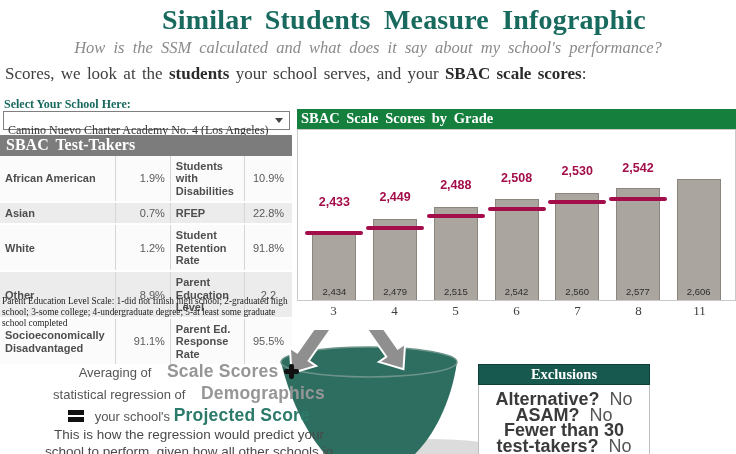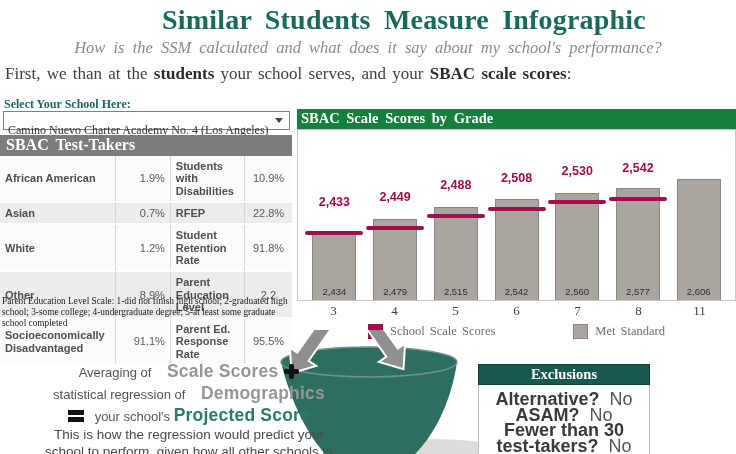--- a/index.html
+++ b/index.html
@@ -98,21 +98,21 @@
   .excl-body{border:1px solid #BFBFBF;border-top:none;background:#fff;
     padding:7px 4px 6px 4px;height:110px;box-sizing:border-box;}
   .excl-item{text-align:center;font-size:18px;line-height:15.5px;color:#555;}
   .excl-item b{color:#3A3A3A;}
 </style>
 </head>
 <body>
 
 <div class="main-title">Similar Students Measure Infographic</div>
 <div class="sub-title">How is the SSM calculated and what does it say about my school's performance?</div>
-<div class="intro-line" id="intro-line"><span>First, we than at the </span><b>students</b><span> your school serves, and your </span><b>SBAC scale scores</b><span>:</span></div>
+<div class="intro-line" id="intro-line"><span>Scores, we look at the </span><b>students</b><span> your school serves, and your </span><b>SBAC scale scores</b><span>:</span></div>
 
 <div class="sel-label">Select Your School Here:</div>
 <div class="dropdown">
   <span class="dd-text">Camino Nuevo Charter Academy No. 4 (Los Angeles)</span>
   <span class="dd-caret"></span>
 </div>
 
 <div class="table-sec">
   <div class="sec-header">SBAC Test-Takers</div>
   <table class="demo">
@@ -198,30 +198,20 @@
     </div>
   <div class="axis-row" id="axis-row">
       <div class="axis-lab">3</div>
       <div class="axis-lab">4</div>
       <div class="axis-lab">5</div>
       <div class="axis-lab">6</div>
       <div class="axis-lab">7</div>
       <div class="axis-lab">8</div>
       <div class="axis-lab">11</div>
     </div>
-  <div class="legend">
-    <span class="legend-entry">
-      <span class="swatch school"></span>
-      <span class="legend-text">School Scale Scores</span>
-    </span>
-    <span class="legend-entry">
-      <span class="swatch met"></span>
-      <span class="legend-text">Met Standard</span>
-    </span>
-  </div>
 </div>
 
 <div class="funnel-wrap">
   <svg width="218" height="124" viewBox="0 0 218 124">
     <ellipse cx="150" cy="118" rx="72" ry="9" fill="#9a9a9a" opacity="0.35"></ellipse>
     <path d="M4,32 C14,74 32,106 48,124 L138,124 C156,106 174,74 180,32 Z" fill="#2E6E60"></path>
     <ellipse cx="92" cy="32" rx="88" ry="15" fill="#2E6E60" stroke="#6D948A" stroke-width="1.5"></ellipse>
     <g transform="translate(14,-6) rotate(35 16 27)">
       <polygon points="9,-14 23,-14 23,34 32,34 16,54 0,34 9,34" fill="#8F8F8F" stroke="#ffffff" stroke-width="2"></polygon>
     </g>

